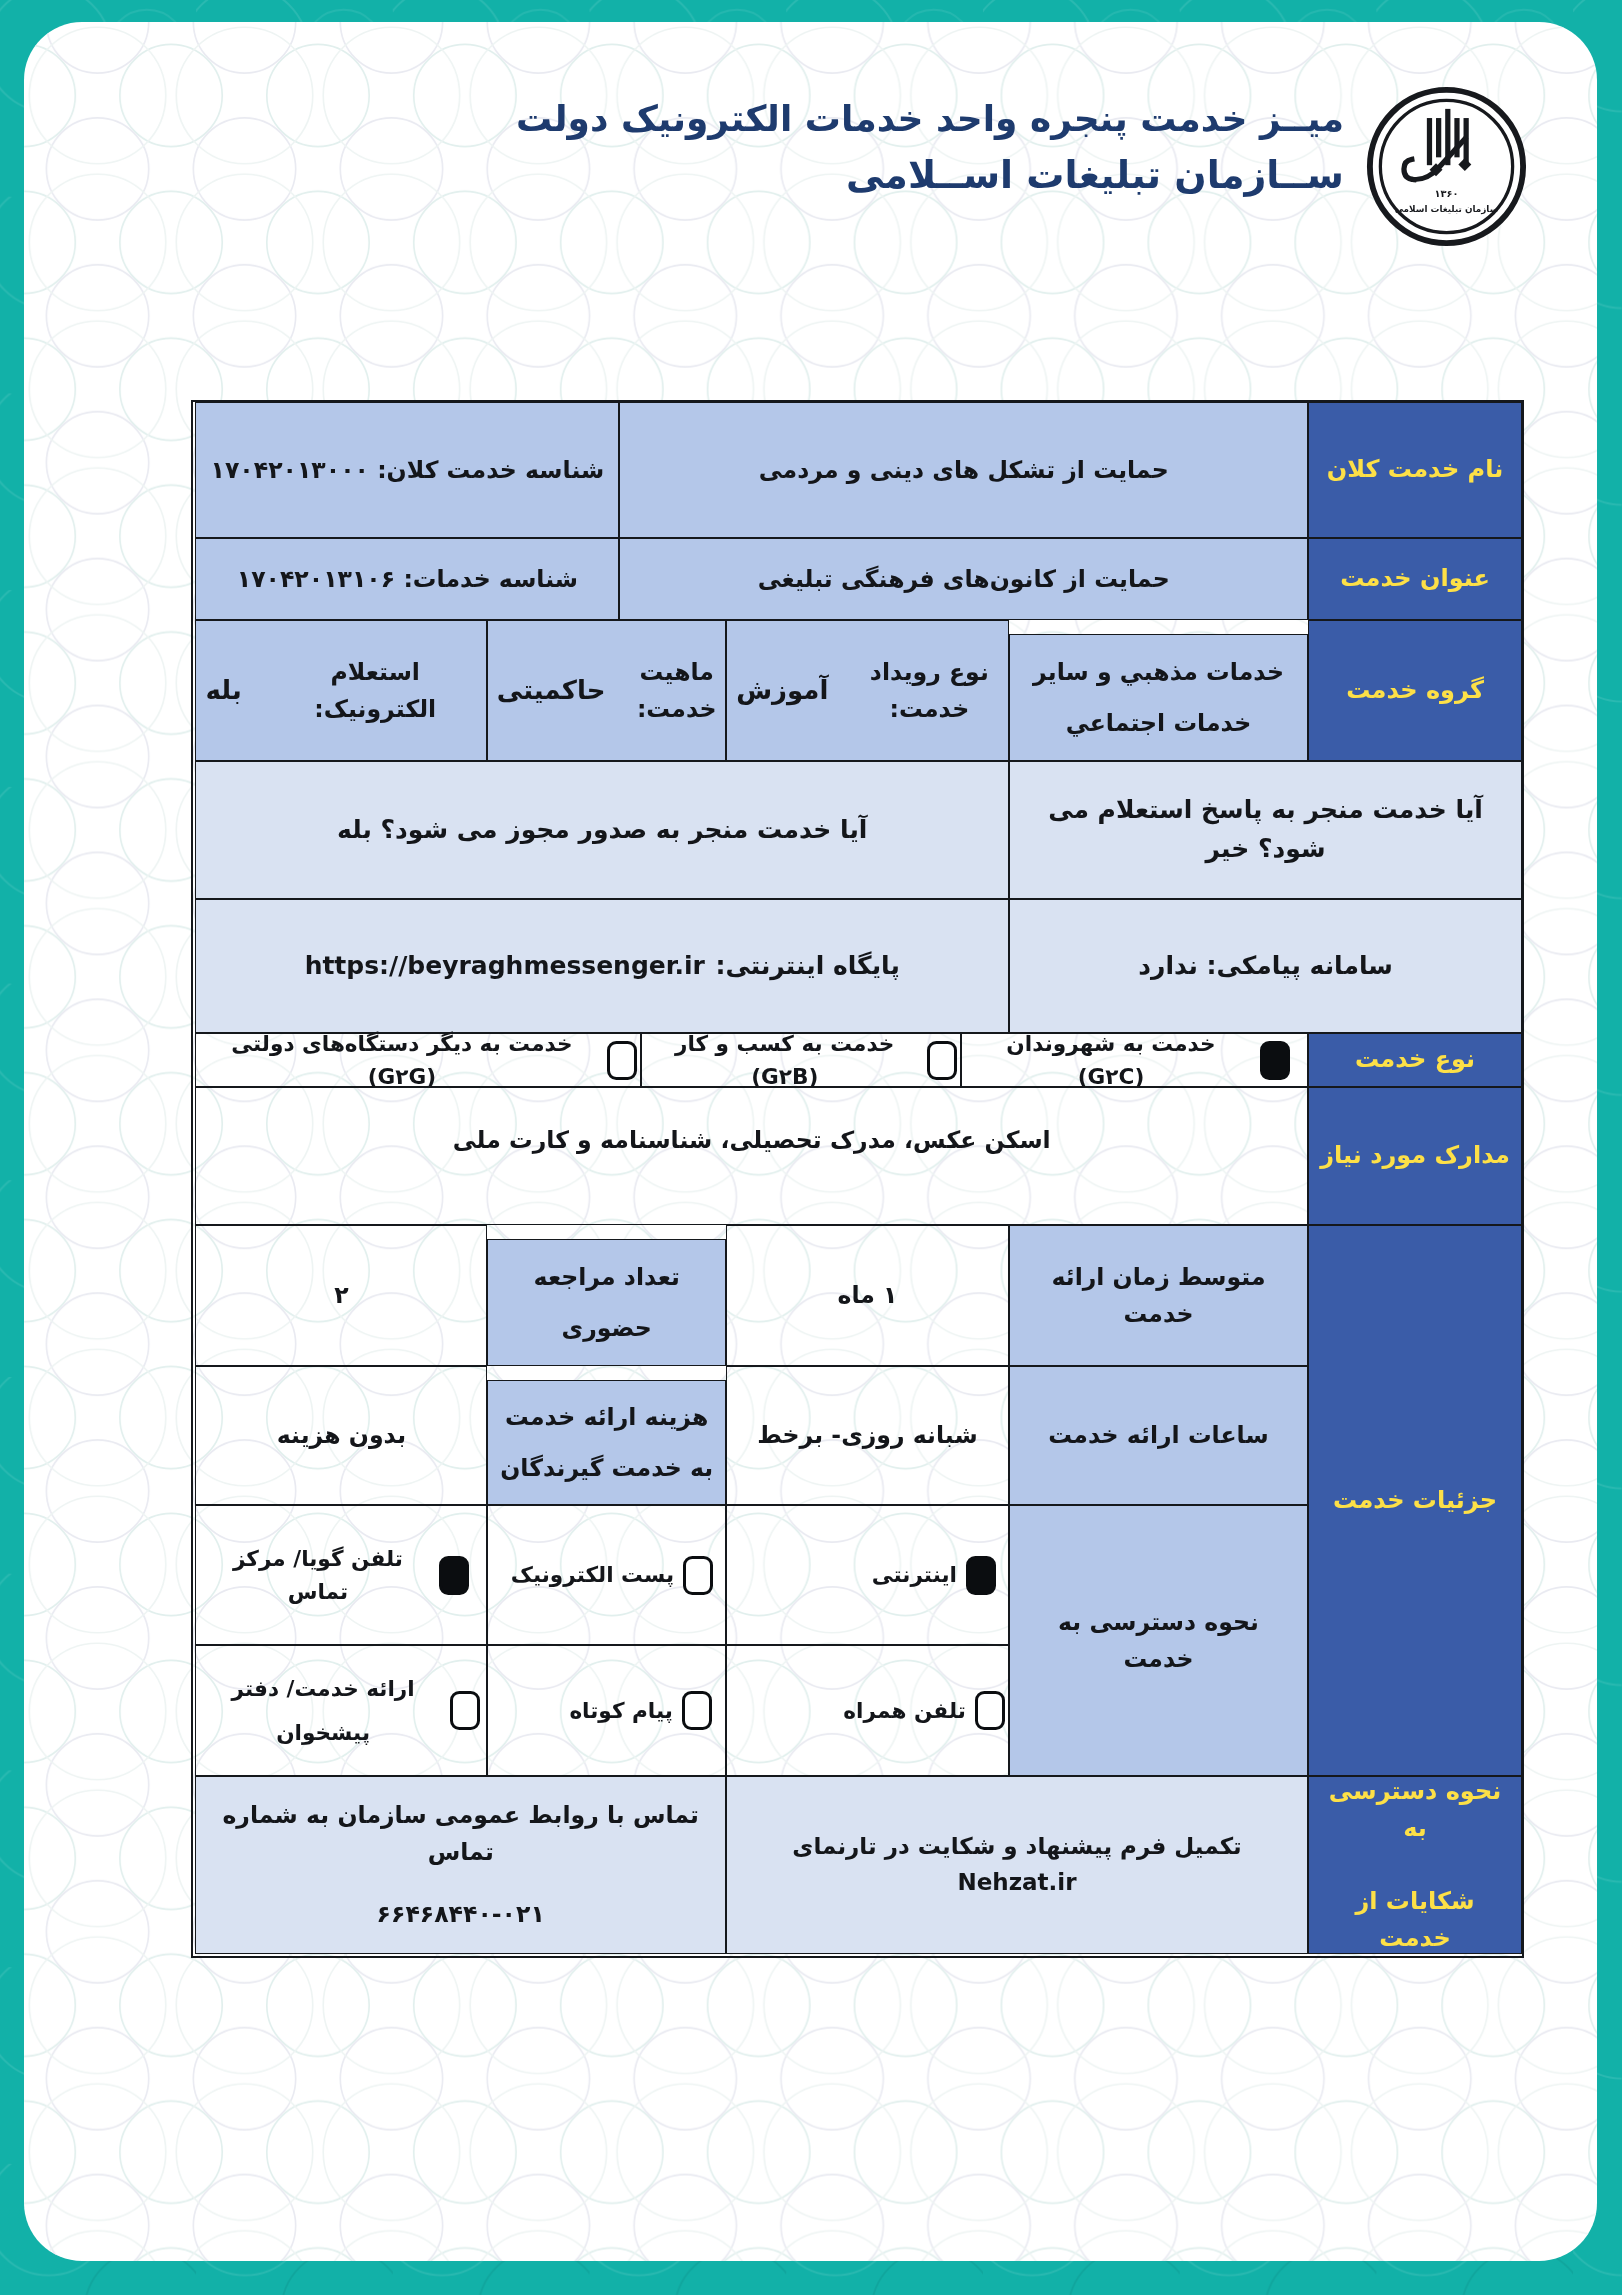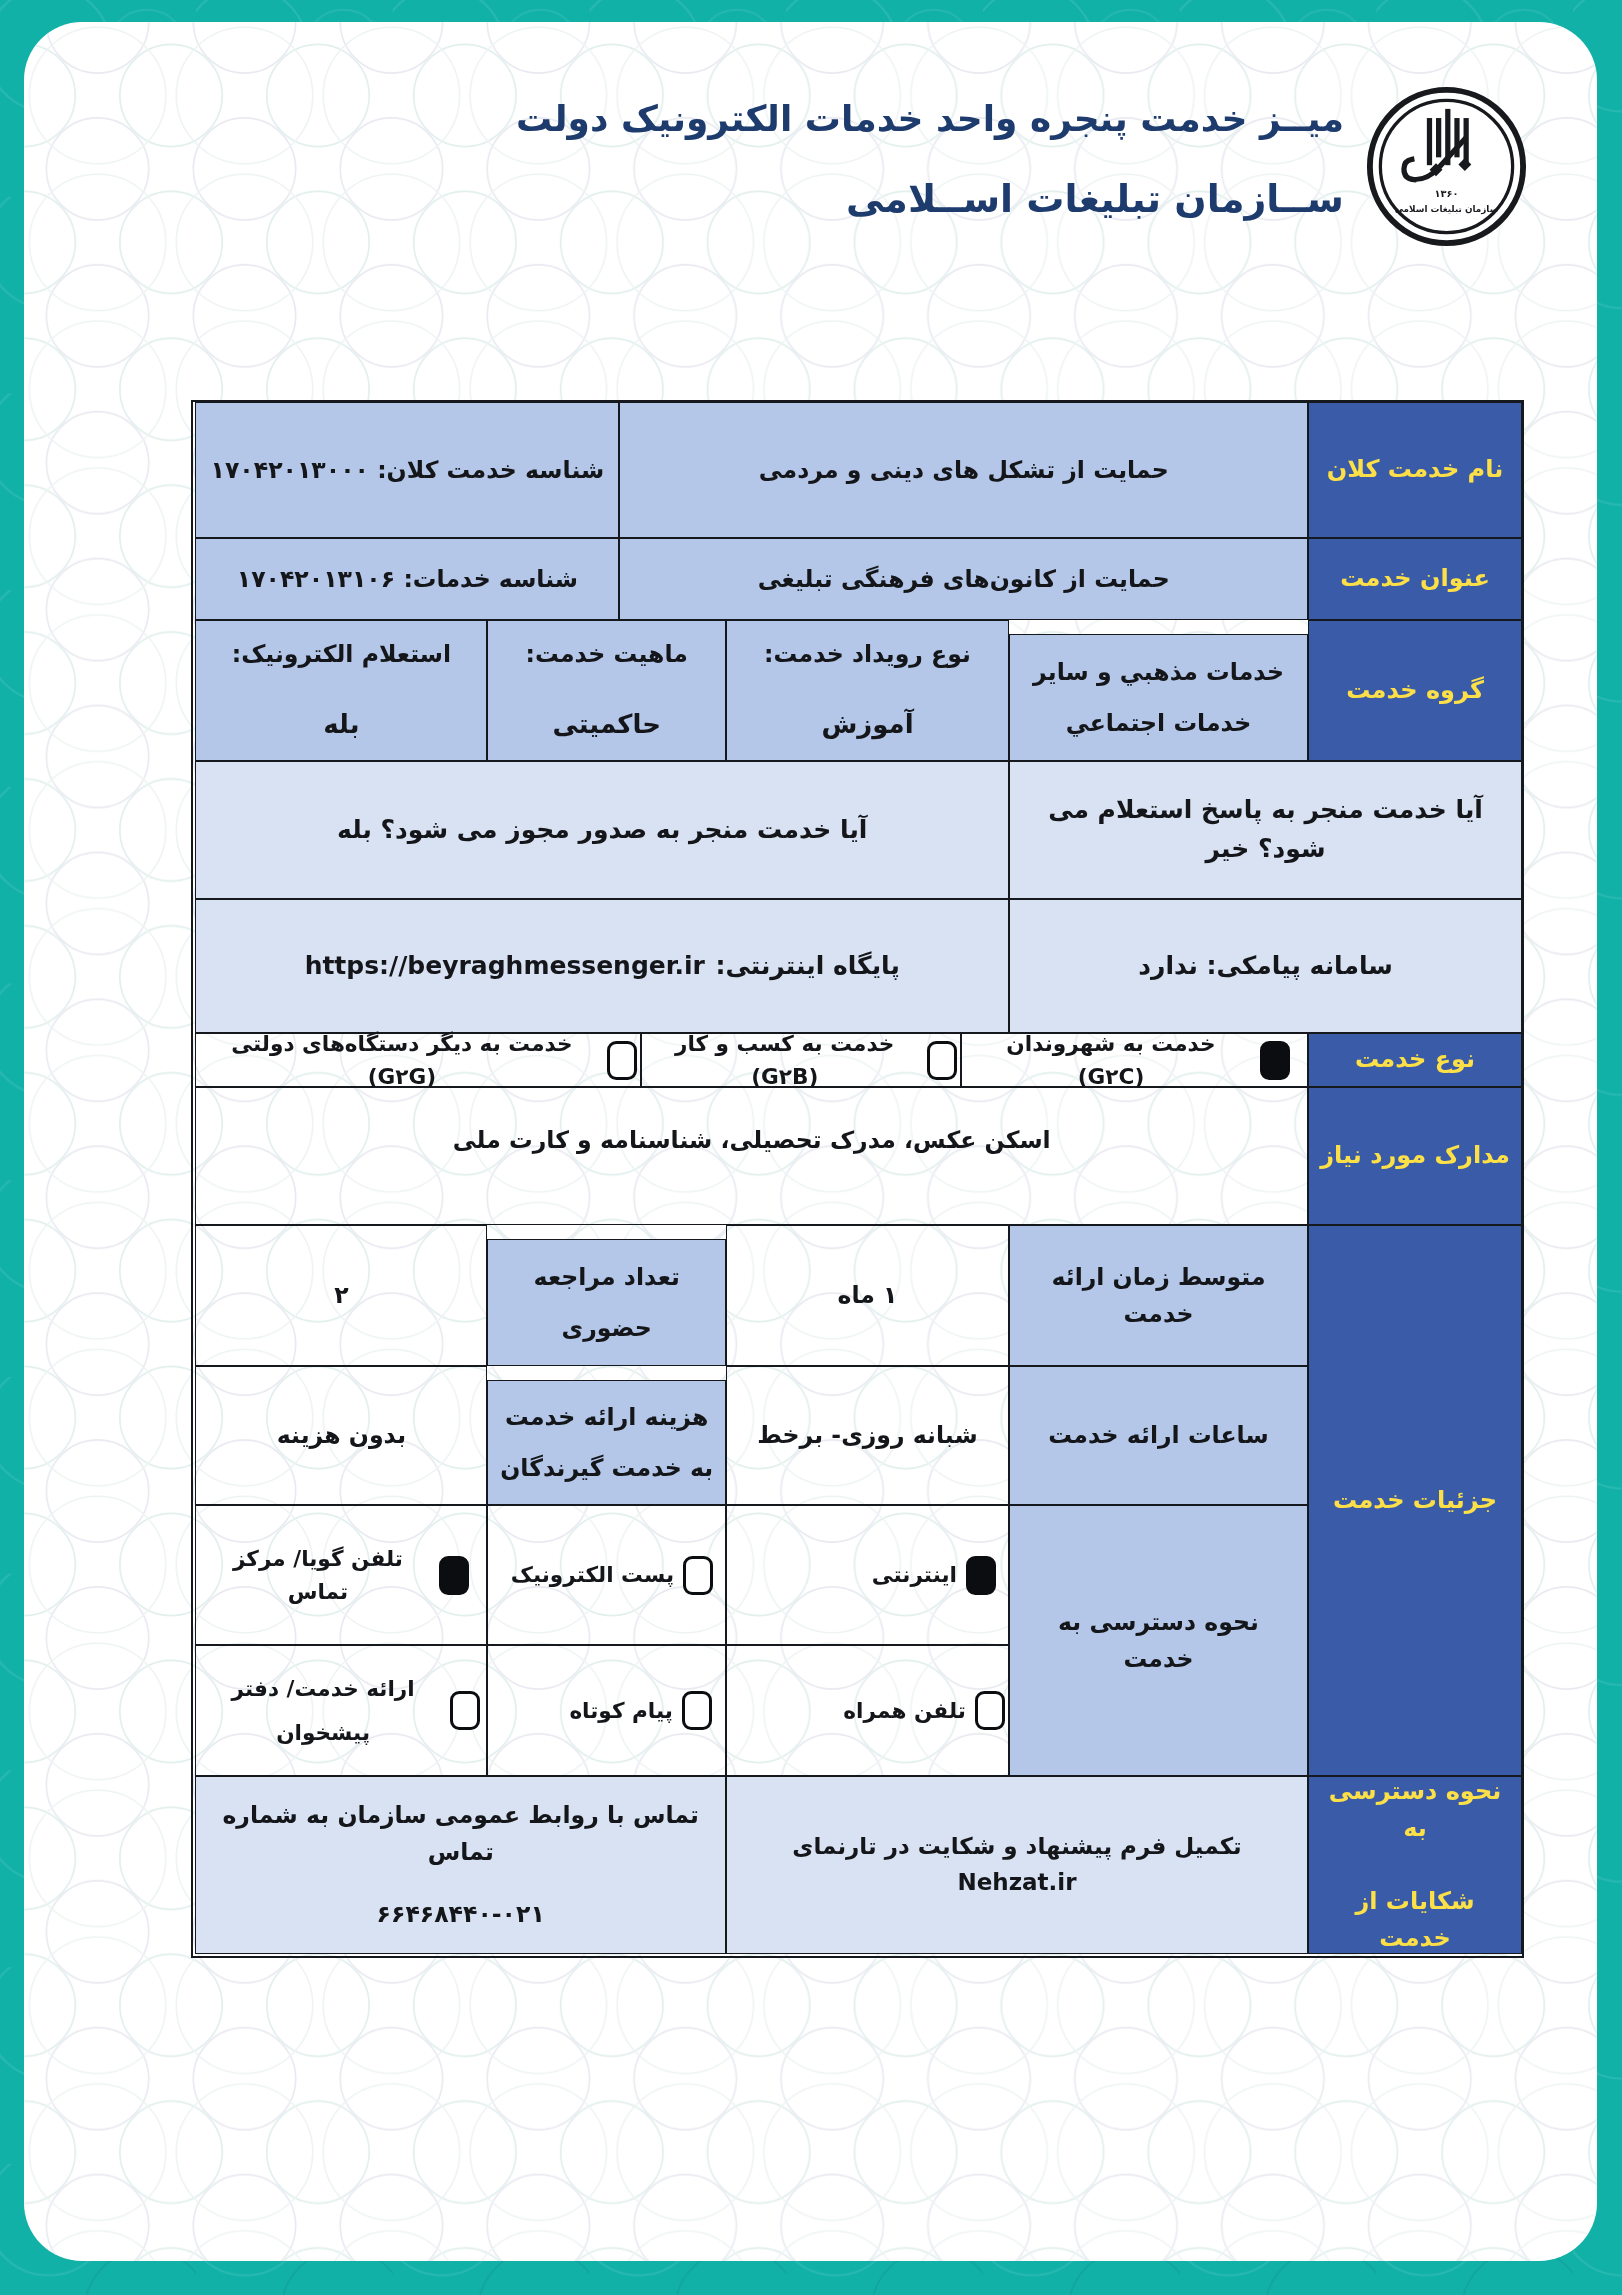--- a/index.html
+++ b/index.html
@@ -6,36 +6,36 @@
   .page{position:relative;width:1623px;height:2295px;background:#12b1a8;overflow:hidden;
         font-family:"DejaVu Sans","Liberation Sans",sans-serif;}
   .border-pattern{position:absolute;inset:0;}
   .panel{position:absolute;left:25px;top:22px;width:1573px;height:2239px;background:#ffffff;
          border-radius:58px;overflow:hidden;}
   .panel-pattern{position:absolute;inset:0;}
 
   
   .brand{position:absolute;top:98px;right:278px;text-align:right;color:#1e3b6e;}
   .brand .l1{font-size:36px;font-weight:bold;letter-spacing:-0.7px;white-space:nowrap;}
-  .brand .l2{font-size:38px;font-weight:bold;margin-top:38px;white-space:nowrap;}
+  .brand .l2{font-size:38px;font-weight:bold;margin-top:14px;white-space:nowrap;}
   .logo{position:absolute;top:84px;left:1365px;width:165px;height:165px;}
 
   
   .tbl{position:absolute;left:192px;top:400px;width:1333px;height:1558px;box-sizing:border-box;
        border:2.6px solid #15181c;display:grid;direction:rtl;
        grid-template-columns:214px 299px 48px 235px 85px 21.6px 132px 292px;
        grid-template-rows:136px 82px 141px 138px 134px 54px 138px 141px 139px 140px 131px 178px;}
   .cell{box-sizing:border-box;border:1.3px solid #15181c;display:flex;align-items:center;
         justify-content:center;text-align:center;padding:6.6px 9.2px;
         font-weight:bold;color:#14161a;font-size:23.6px;line-height:1.55;}
   .hdr{background:#3a5ca8;color:#fde047;font-size:24px;}
   .lb{background:#b4c7e9;}
   .pb{background:#d9e2f2;}
   .wt{background:transparent;}
-  .kv{flex-direction:column;gap:31.5px;}
+  .kv{flex-direction:row;gap:31.5px;}
   .kv .v{font-size:26px;}
   .two{flex-direction:column;gap:27.5px;}
   .wraptall{line-height:2.15;margin-top:14px;}
   .cbcell{justify-content:flex-start;padding-right:6.6px;gap:9.2px;font-size:21.6px;}
   .cb{flex:none;width:30px;height:39px;border:3.3px solid #0b0d10;border-radius:9.2px;
       background:#ffffff;box-sizing:border-box;}
   .cb.checked{background:#0b0d10;border-color:#0b0d10;}
   .url{direction:ltr;unicode-bidi:embed;}
 </style>
 </head>

